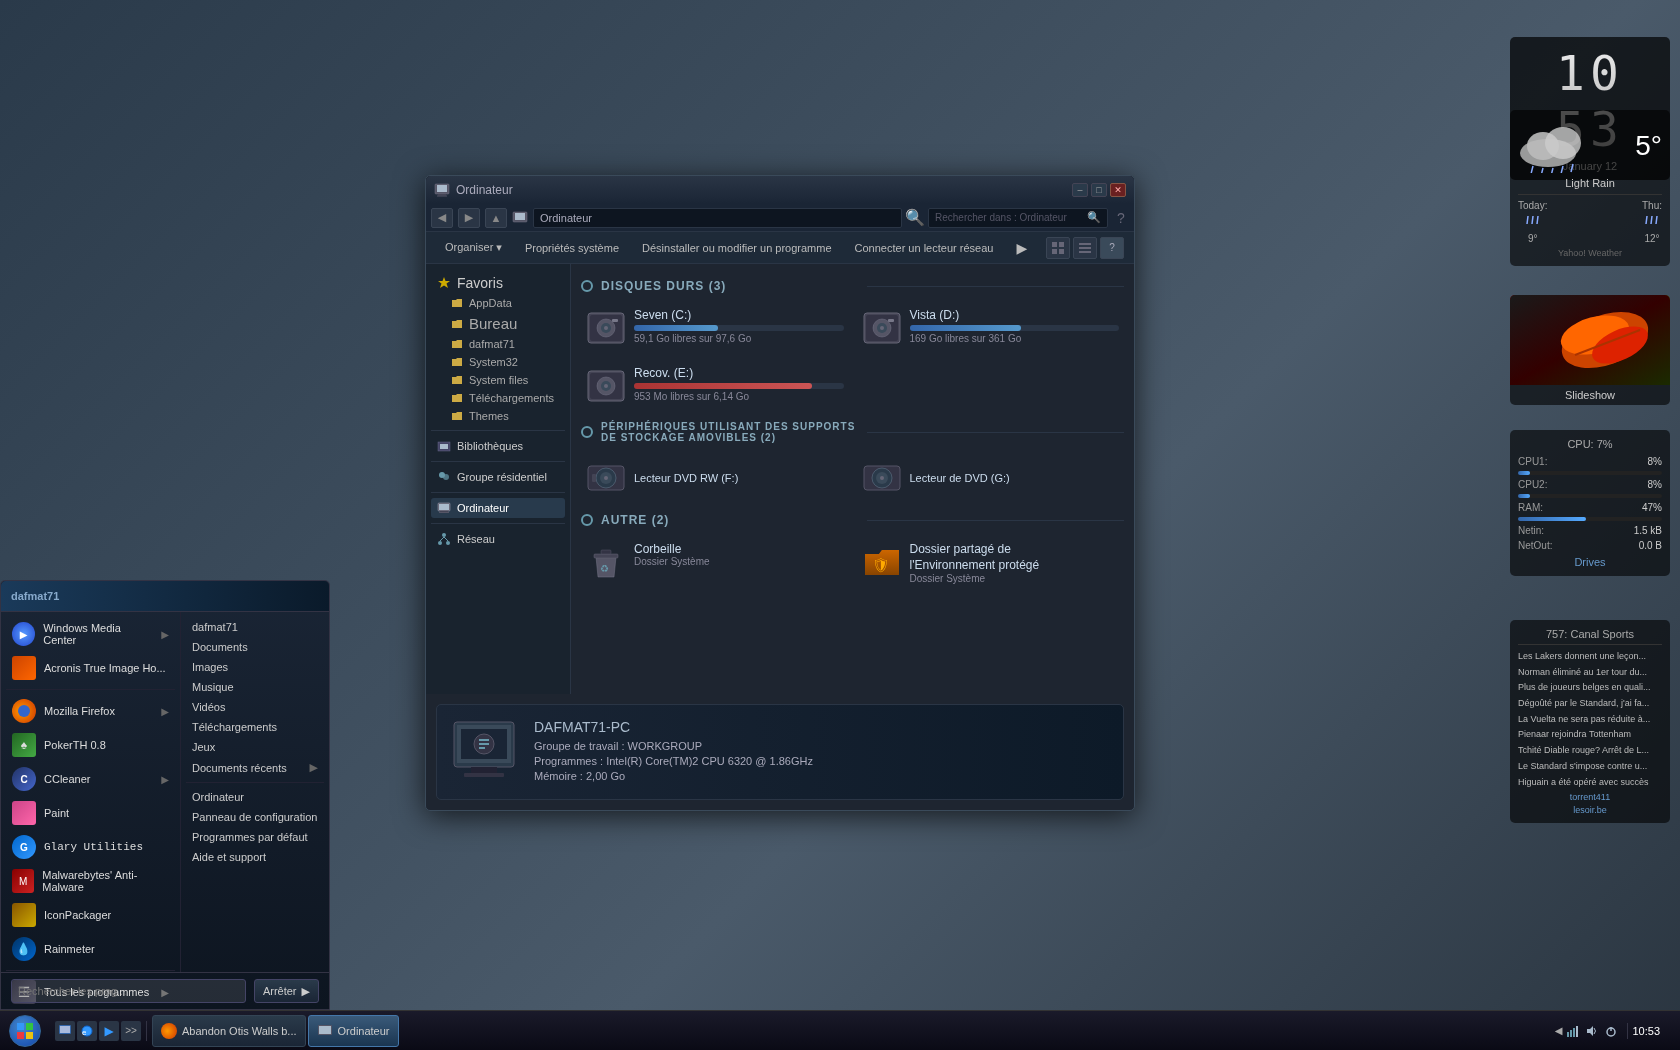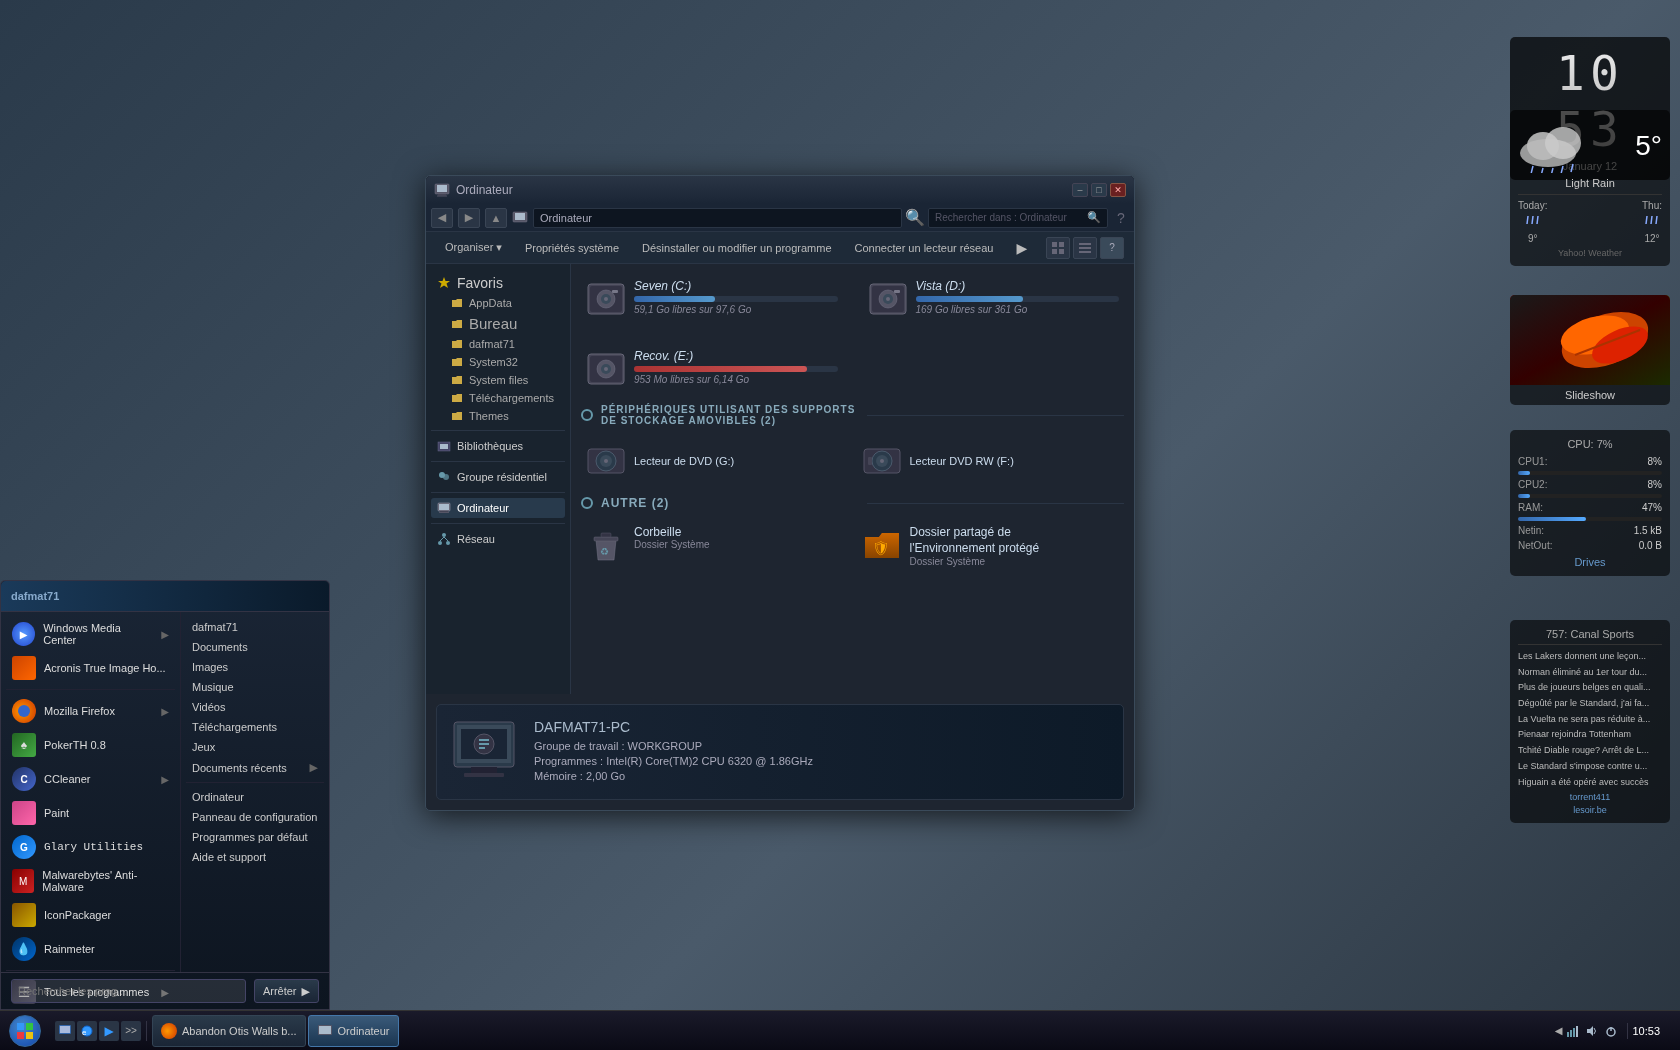--- a/index.html
+++ b/index.html
@@ -520,23 +520,22 @@
       flex: 1;
     }
     .section-line {
       flex: 1;
       height: 1px;
       background: #2a3545;
     }
     .drives-grid {
       display: grid;
       grid-template-columns: 1fr 1fr;
-      gap: 20px;
+      gap: 8px;
       margin-bottom: 10px;
-      font-style: italic;
     }
     .drive-item {
       display: flex;
       align-items: flex-start;
       gap: 8px;
       padding: 5px;
       border-radius: 3px;
       cursor: pointer;
     }
     .drive-info { flex: 1; }
@@ -900,20 +899,25 @@
             <circle cx="11" cy="11" r="2" fill="#6699aa"></circle>
             <line x1="7" y1="5" x2="3" y2="9" stroke="#6699aa" stroke-width="1"></line>
             <line x1="7" y1="5" x2="11" y2="9" stroke="#6699aa" stroke-width="1"></line>
           </svg>
         <span style="font-size:11px;color:#ccc;">Réseau</span>
       </div>
     </div>
 
     <div class="main-content">
 
+      <div class="section-header">
+        <div class="section-bullet"></div>
+        <div class="section-title">Disques durs (3)</div>
+        <div class="section-line"></div>
+      </div>
 
       <div class="drives-grid">
 
         <div class="drive-item">
           <svg class="drive-svg" viewBox="0 0 40 40">
             <rect x="2" y="5" width="36" height="30" rx="3" fill="#445" stroke="#667" stroke-width="1"></rect>
             <rect x="4" y="7" width="32" height="26" rx="2" fill="#334"></rect>
             <circle cx="20" cy="20" r="9" fill="#556" stroke="#778" stroke-width="0.5"></circle>
             <circle cx="20" cy="20" r="5" fill="#3a4a5a"></circle>
             <circle cx="20" cy="20" r="2" fill="#667"></circle>
@@ -971,33 +975,33 @@
       </div>
 
       <div class="removable-grid">
         <div class="removable-item">
           <svg width="40" height="40" viewBox="0 0 40 40">
             <rect x="2" y="8" width="36" height="24" rx="3" fill="#334" stroke="#556" stroke-width="1"></rect>
             <circle cx="20" cy="20" r="10" fill="#2a3a4a" stroke="#556" stroke-width="0.5"></circle>
             <circle cx="20" cy="20" r="6" fill="#3a4a5a"></circle>
             <circle cx="20" cy="20" r="2" fill="#667"></circle>
             <ellipse cx="20" cy="20" rx="10" ry="10" fill="none" stroke="#6699aa" stroke-width="0.5" opacity="0.5"></ellipse>
-          </svg>
-          <div style="font-size:11px;color:#cde;">Lecteur de DVD (G:)</div>
+            <rect x="6" y="16" width="4" height="8" rx="1" fill="#445"></rect>
+          </svg>
+          <div style="font-size:11px;color:#cde;">Lecteur DVD RW (F:)</div>
         </div>
         <div class="removable-item">
           <svg width="40" height="40" viewBox="0 0 40 40">
             <rect x="2" y="8" width="36" height="24" rx="3" fill="#334" stroke="#556" stroke-width="1"></rect>
             <circle cx="20" cy="20" r="10" fill="#2a3a4a" stroke="#556" stroke-width="0.5"></circle>
             <circle cx="20" cy="20" r="6" fill="#3a4a5a"></circle>
             <circle cx="20" cy="20" r="2" fill="#667"></circle>
             <ellipse cx="20" cy="20" rx="10" ry="10" fill="none" stroke="#6699aa" stroke-width="0.5" opacity="0.5"></ellipse>
-            <rect x="6" y="16" width="4" height="8" rx="1" fill="#445"></rect>
-          </svg>
-          <div style="font-size:11px;color:#cde;">Lecteur DVD RW (F:)</div>
+          </svg>
+          <div style="font-size:11px;color:#cde;">Lecteur de DVD (G:)</div>
         </div>
       </div>
 
       <div class="section-header">
         <div class="section-bullet"></div>
         <div class="section-title">Autre (2)</div>
         <div class="section-line"></div>
       </div>
 
       <div class="other-grid">

